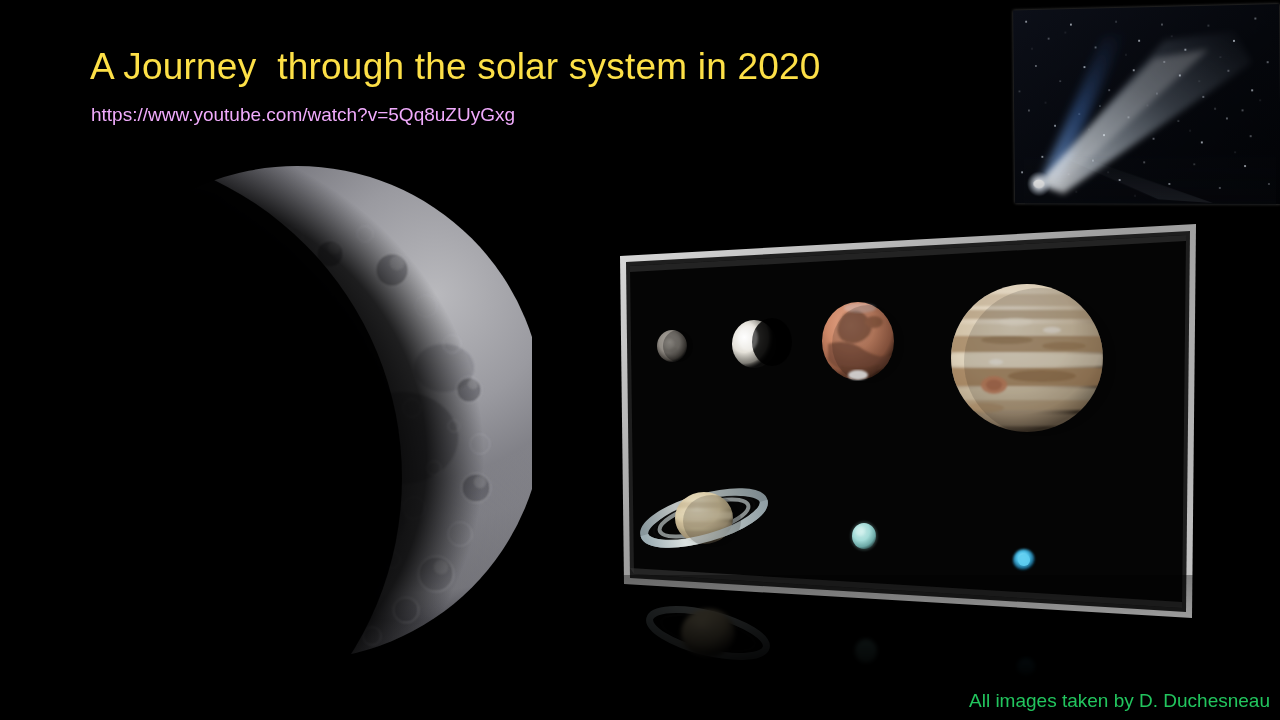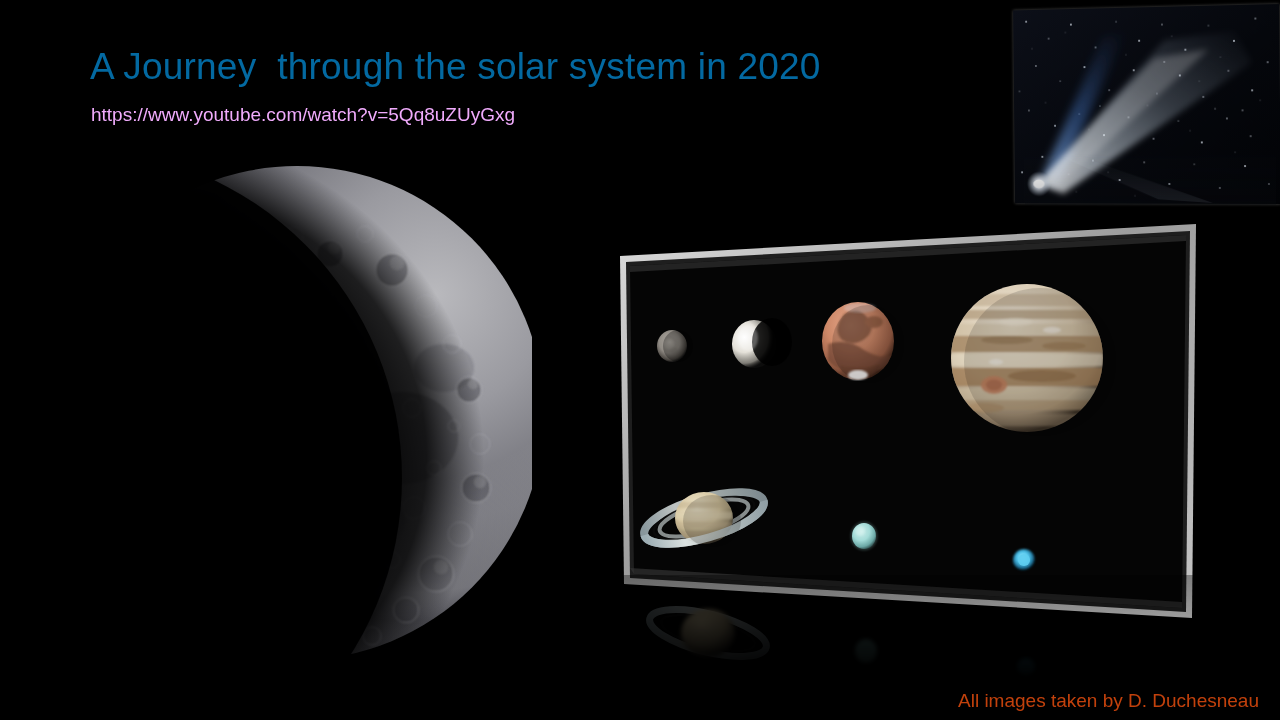--- a/index.html
+++ b/index.html
@@ -1,24 +1,24 @@
 <!DOCTYPE html>
 <html><head>
 <meta charset="utf-8">
 <style>
   html,body{margin:0;padding:0;background:#000;}
   body{width:1280px;height:720px;overflow:hidden;
        font-family:"Liberation Sans",sans-serif;}
   #slide{position:relative;width:1280px;height:720px;background:#000;overflow:hidden;}
 
   
-  #title{position:absolute;left:90px;top:47px;font-size:37px;color:#0369a1;
+  #title{position:absolute;left:90px;top:47px;font-size:37px;color:#fde047;
          letter-spacing:.2px;white-space:pre;line-height:1.1;}
   #url{position:absolute;left:91px;top:104px;font-size:19px;color:#f0abfc;white-space:pre;}
-  #credit{position:absolute;right:21px;bottom:8px;font-size:19px;color:#c2410c;white-space:pre;}
+  #credit{position:absolute;right:10px;bottom:8px;font-size:19px;color:#22c55e;white-space:pre;}
 
   
   #moon-wrap{position:absolute;left:62px;top:158px;width:470px;height:510px;}
   #moon{position:absolute;inset:0;}
 
   
   #comet-photo{position:absolute;left:1002px;top:4px;width:278px;height:200px;
      transform:perspective(900px) rotateY(-7deg) rotateZ(-0.6deg);
      transform-origin:100% 50%;
      box-shadow:0 0 3px rgba(170,170,170,.45);}

